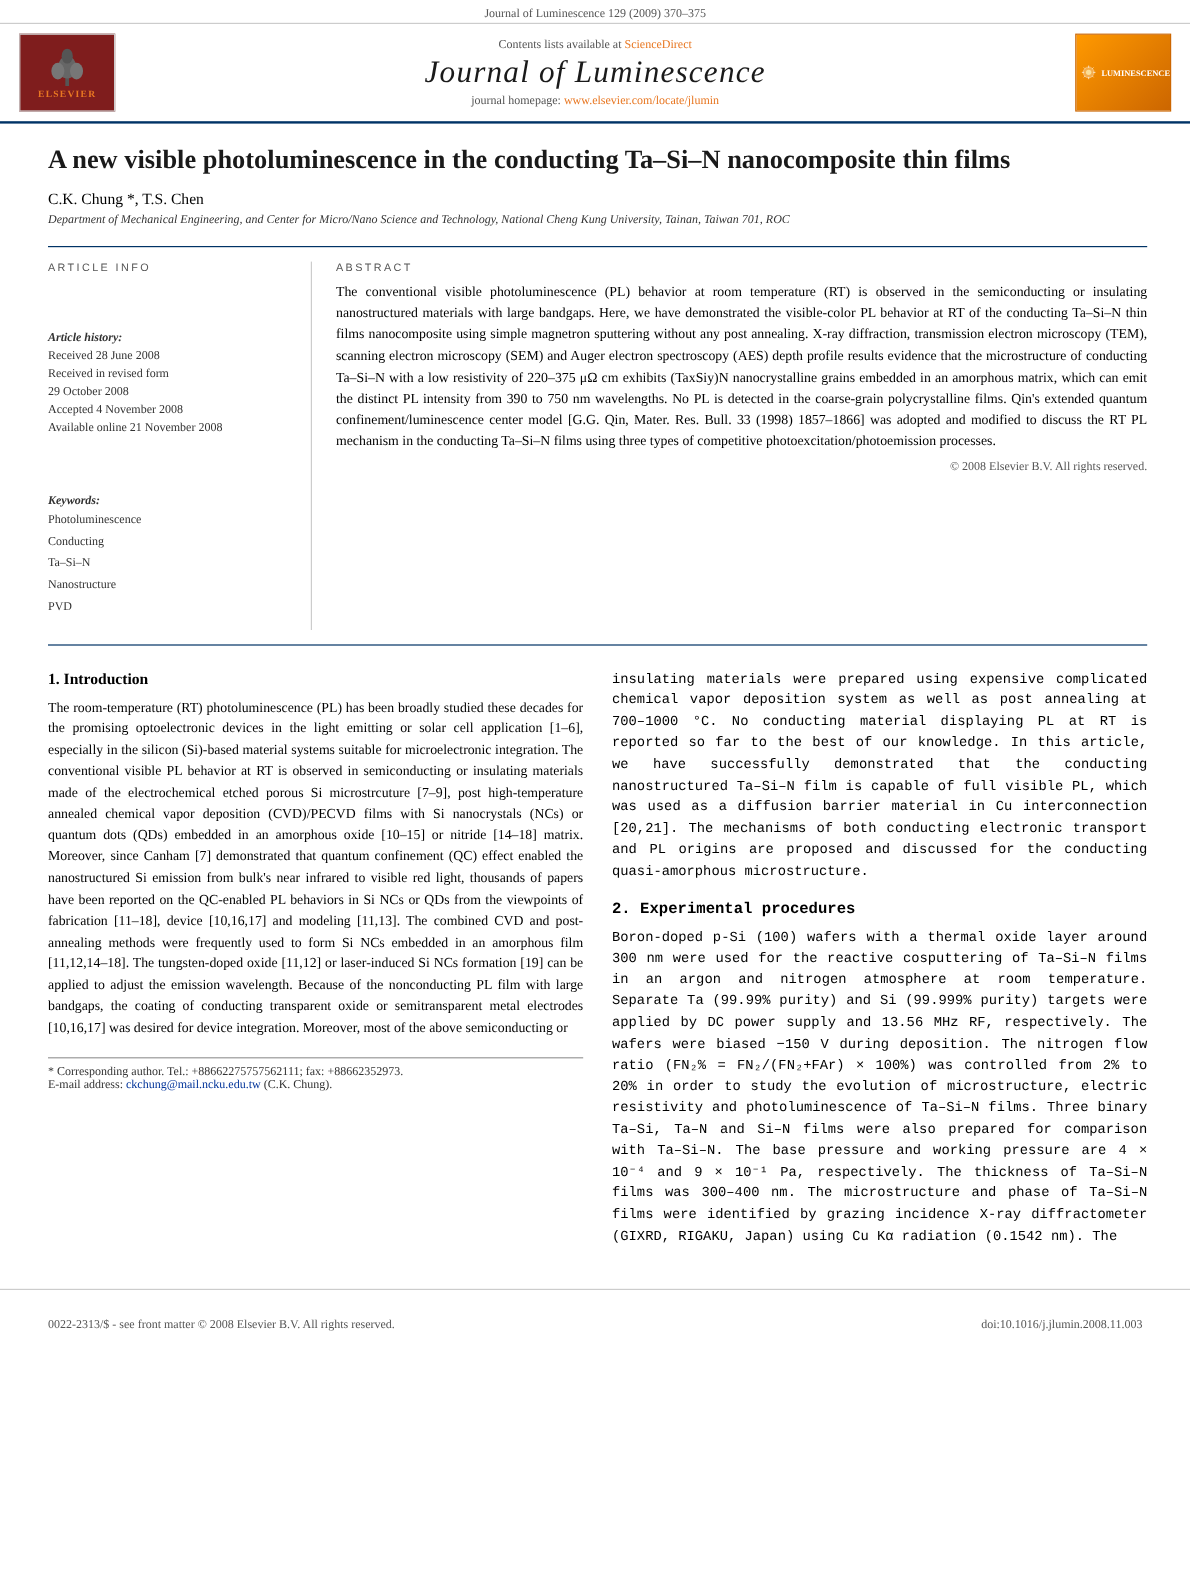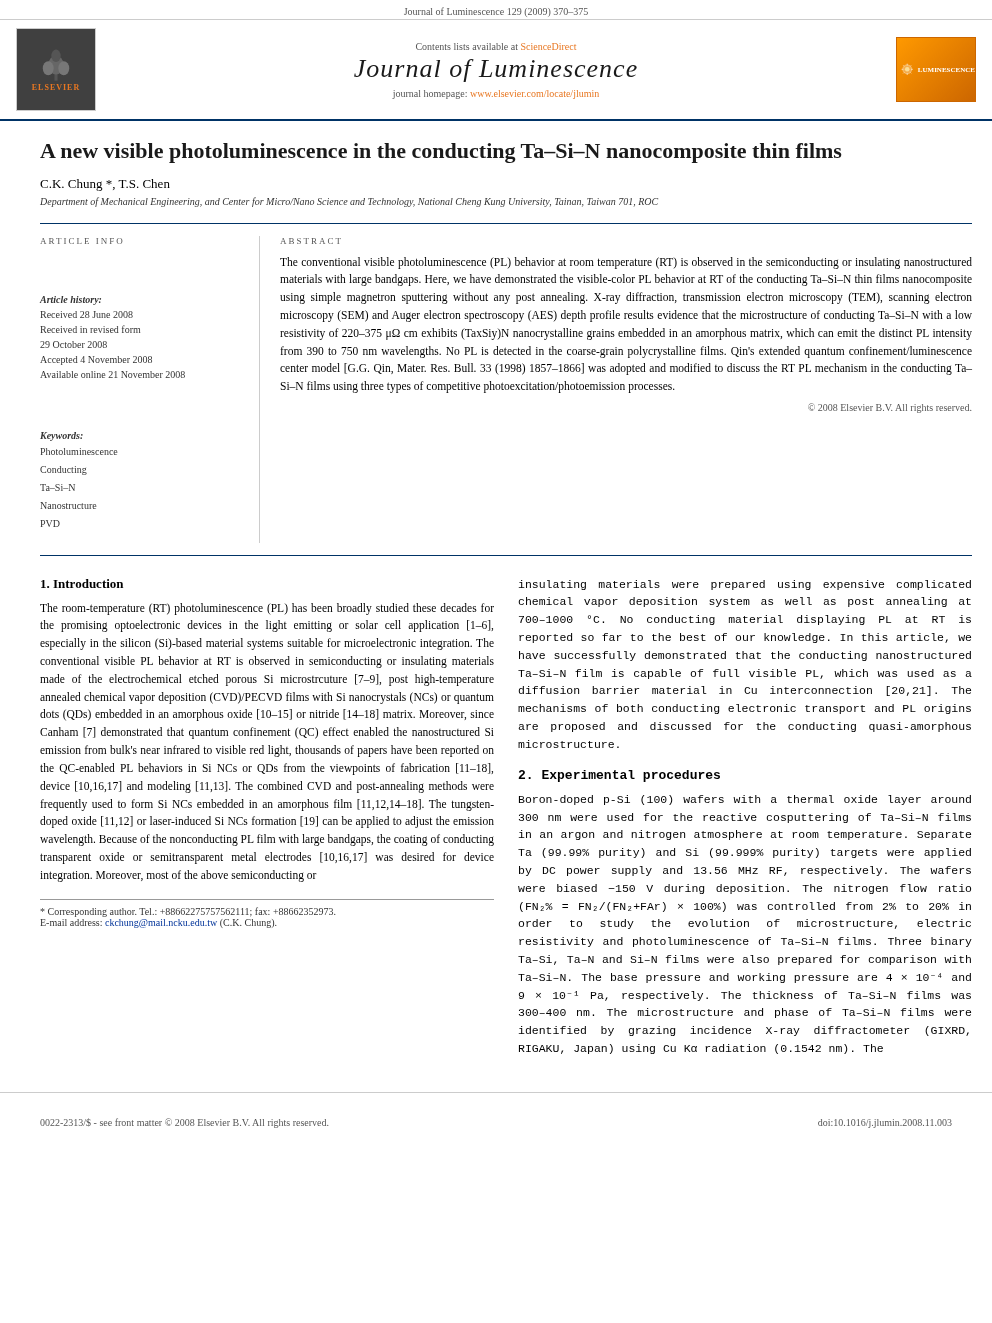--- a/index.html
+++ b/index.html
@@ -64,22 +64,22 @@
     .header-right-logo {
       width: 90px;
       flex-shrink: 0;
       display: flex;
       justify-content: flex-end;
     }
 
     
     .elsevier-logo {
       width: 80px;
-      height: 83px;
-      background: #404040;
+      height: 65px;
+      background: #7f1d1d;
       border: 1px solid #ccc;
       display: flex;
       flex-direction: column;
       align-items: center;
       justify-content: center;
       font-size: 7px;
       color: #333;
     }
     .elsevier-logo .tree-svg {
       width: 40px;
@@ -103,21 +103,21 @@
       align-items: center;
       justify-content: center;
       font-size: 7px;
       color: #fff;
       font-weight: bold;
       text-align: center;
     }
 
     
     .main-content {
-      padding: 16px 20px 20px 40px;
+      padding: 16px 36px 20px 40px;
     }
 
     
     .article-title {
       font-size: 22px;
       font-weight: bold;
       color: #1a1a1a;
       line-height: 1.3;
       margin-bottom: 10px;
     }
@@ -155,21 +155,21 @@
     .right-col {
       flex: 1;
     }
 
     .section-heading {
       font-size: 9px;
       letter-spacing: 2px;
       color: #555;
       text-transform: uppercase;
       margin-bottom: 8px;
-      font-family: Liberation Serif, serif;
+      font-family: Liberation Sans, sans-serif;
     }
 
     .article-info-group {
       margin-bottom: 10px;
       margin-top: 48px;
     }
     .info-label {
       font-size: 10px;
       font-style: italic;
       font-weight: bold;

